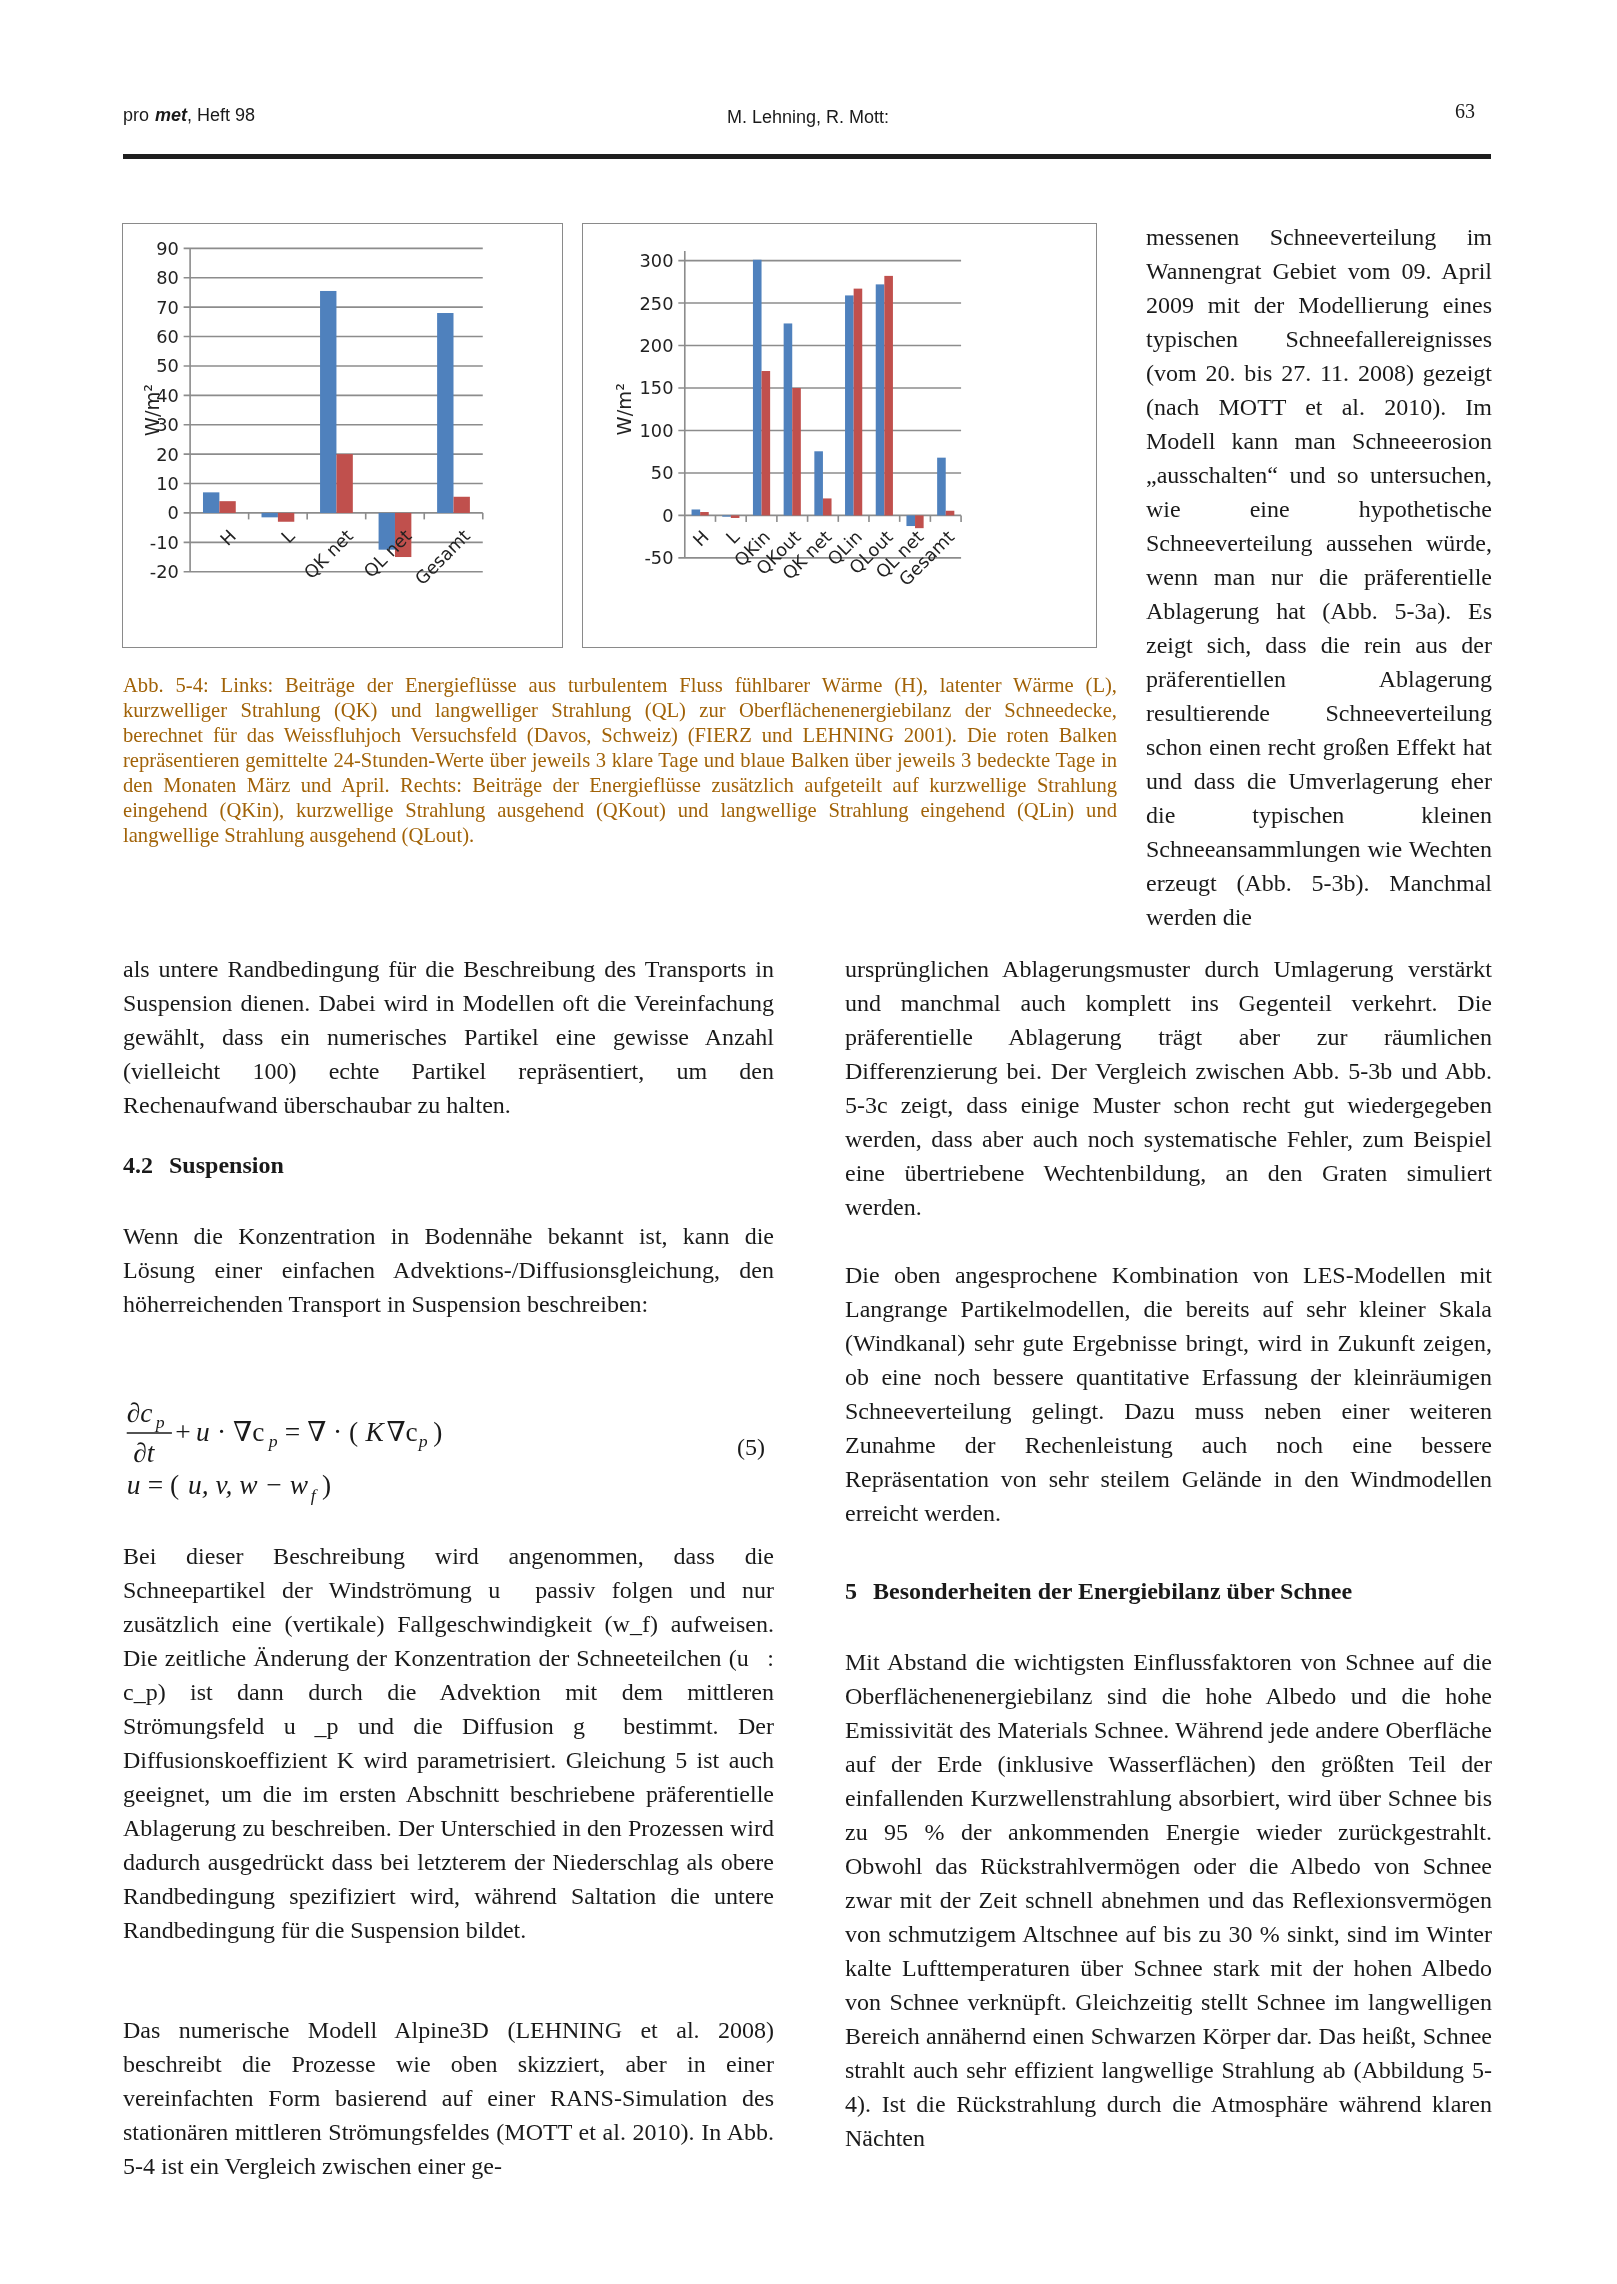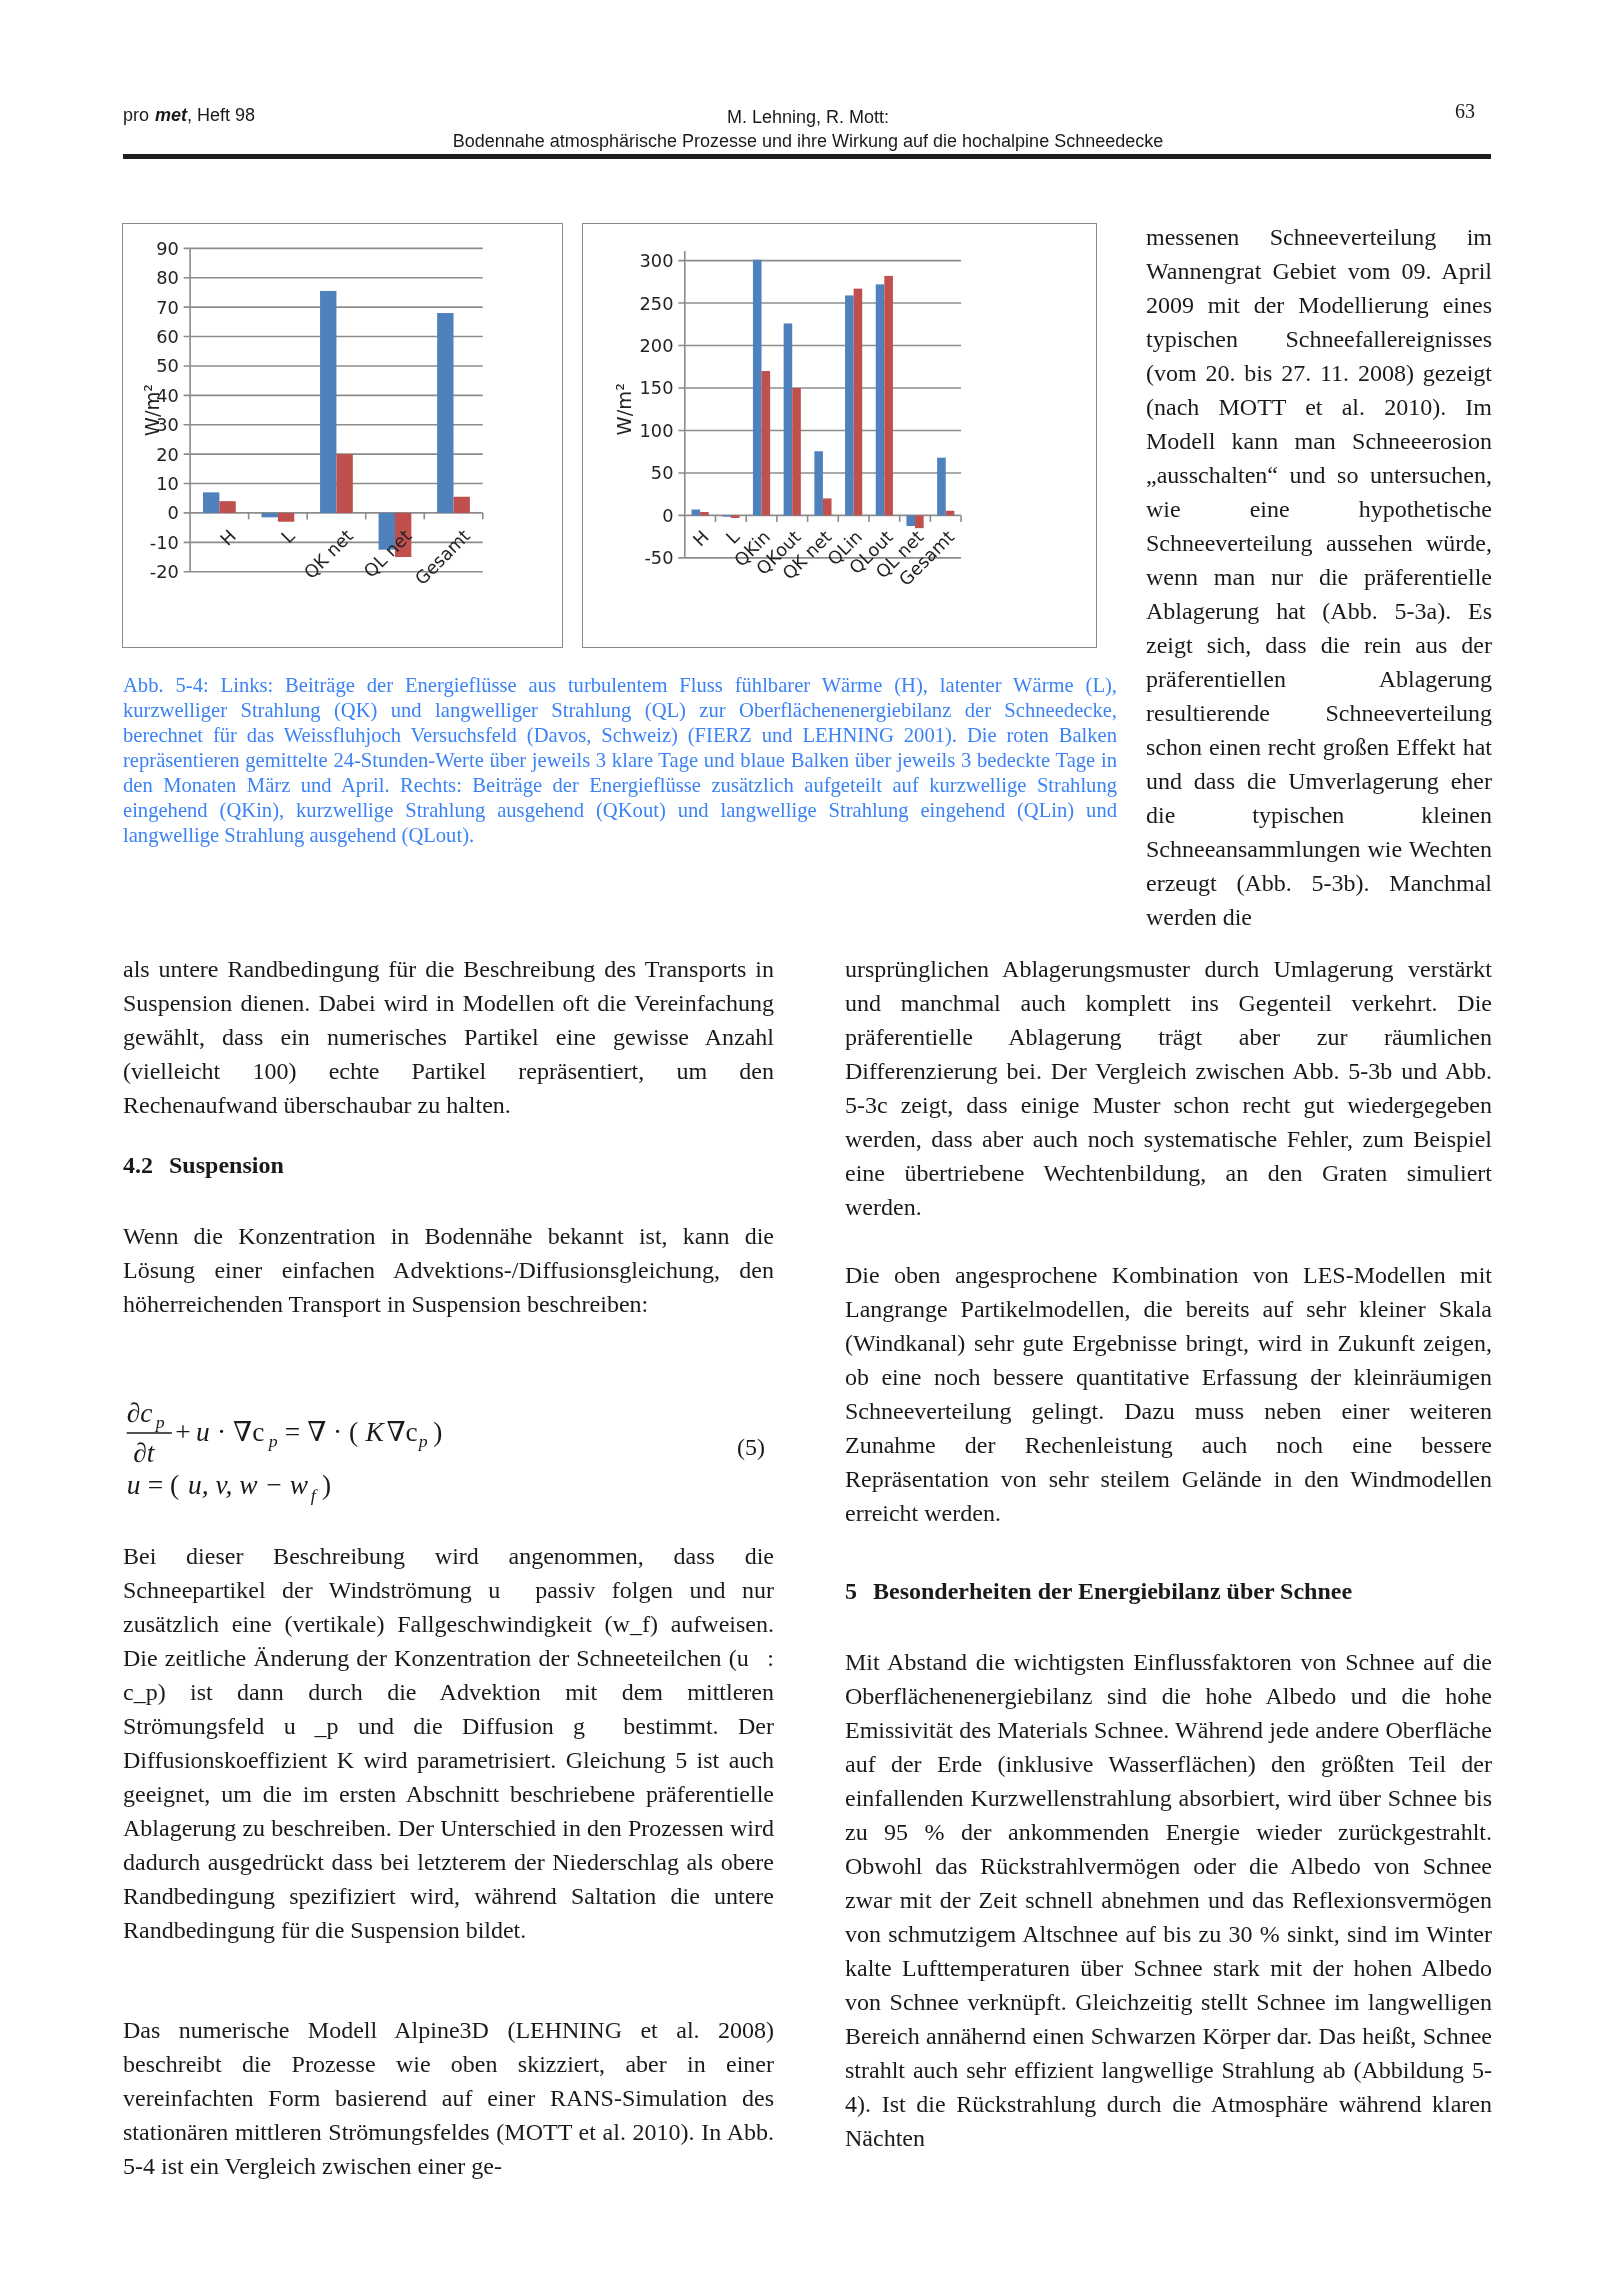--- a/index.html
+++ b/index.html
@@ -13,33 +13,32 @@
                 font-family: "Liberation Sans", "DejaVu Sans", sans-serif; font-size: 18px; line-height: 24px; }
   .hdr-page { left: 1455px; top: 100px; font-size: 20px; }
   .hdr-rule { left: 123px; top: 154px; width: 1368px; height: 4.9px; background: #1e1e1e; }
   
   .chart-box { position: absolute; border: 1.6px solid #8a8a8a; background: #fff; }
   .chart-box svg { position: absolute; left: 0; top: 0; }
   .tick-label, .cat-label, .ylabel { font-family: "DejaVu Sans", "Liberation Sans", sans-serif; fill: #222; }
   
   .text-col { position: absolute; font-size: 24px; line-height: 34px; text-align: justify; }
   .text-col p { margin: 0; }
-  .caption { position: absolute; left: 123px; top: 673px; width: 994px; font-size: 20.6px; line-height: 25px; text-align: justify; color: #3b82f6; }
+  .caption { position: absolute; left: 123px; top: 673px; width: 994px; font-size: 20.6px; line-height: 25px; text-align: justify; color: #a16207; }
   .heading { position: absolute; font-weight: bold; font-size: 24px; }
   .heading .num { display: inline-block; margin-right: 16px; }
   .eq { position: absolute; font-family: "Liberation Serif", "DejaVu Serif", serif; font-style: italic; font-size: 27.5px; }
   .eqnum { position: absolute; font-size: 24px; }
 </style>
 </head>
 <body>
 
 <div class="abs hdr-left"><span>pro</span><span class="met">met</span><span>, Heft 98</span></div>
 <div class="abs hdr-center">
   <div>M. Lehning, R. Mott:</div>
-  <div>Bodennahe atmosphärische Prozesse und ihre Wirkung auf die hochalpine Schneedecke</div>
 </div>
 <div class="abs hdr-page">63</div>
 <div class="abs hdr-rule"></div>
 
 <div class="chart-box" id="chart-left" style="left:122px; top:223px; width:439px; height:423px;">
   <svg id="svg-left" width="439" height="423" viewBox="0 0 543 523">
       <line x1="75" x2="445" y1="30" y2="30" stroke="#8c8c8c" stroke-width="2"></line>
       <text x="69" y="38" text-anchor="end" font-size="22" class="tick-label">90</text>
       <line x1="75" x2="445" y1="66.36363636363637" y2="66.36363636363637" stroke="#8c8c8c" stroke-width="2"></line>
       <text x="69" y="74.36363636363637" text-anchor="end" font-size="22" class="tick-label">80</text>

